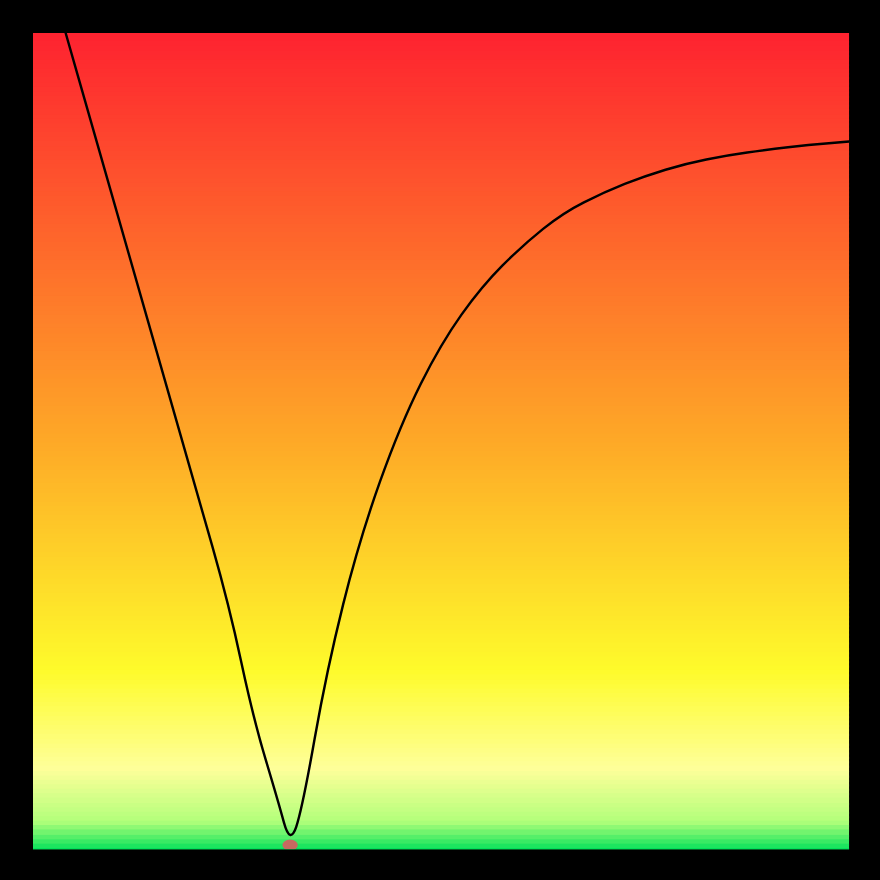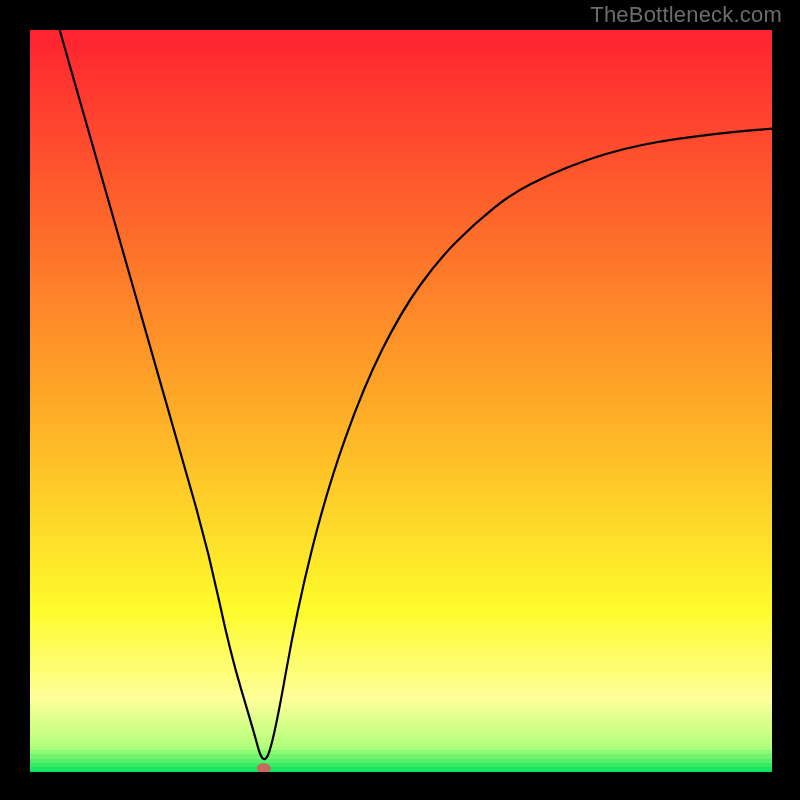--- a/index.html
+++ b/index.html
@@ -254,15 +254,14 @@
         <div class="band" style="top: 741px; height: 6.12222px; background: rgb(0, 224, 90);"></div>
       </div>
 
     <svg class="curve" viewBox="0 0 742 742">
       <path id="curve-path" class="curve-path" d="M 29.68 0.00 Q 29.68 0.00 44.52 51.94 Q 59.36 103.88 74.20 155.82 Q 89.04 207.76 103.88 259.70 Q 118.72 311.64 133.56 363.58 Q 148.40 415.52 163.24 467.46 Q 178.08 519.40 189.21 571.34 Q 200.34 623.28 211.47 660.38 Q 222.60 697.48 228.16 717.88 Q 233.73 738.29 239.30 721.60 Q 244.86 704.90 255.99 641.83 Q 267.12 578.76 281.96 519.40 Q 296.80 460.04 315.35 408.10 Q 333.90 356.16 352.45 319.06 Q 371.00 281.96 389.55 255.99 Q 408.10 230.02 426.65 211.47 Q 445.20 192.92 463.75 178.08 Q 482.30 163.24 500.85 153.96 Q 519.40 144.69 537.95 137.27 Q 556.50 129.85 575.05 124.29 Q 593.60 118.72 612.15 115.01 Q 630.70 111.30 649.25 108.70 Q 667.80 106.11 686.35 103.88 Q 704.90 101.65 723.45 100.17 L 742.00 98.69"></path>
       <ellipse id="marker" class="marker" rx="7" ry="5" cx="233.73" cy="738.29"></ellipse>
     </svg>
 
   </div>
 
-  <div class="watermark">TheBottleneck.com</div>
 
 </div>
 
 </body></html>

